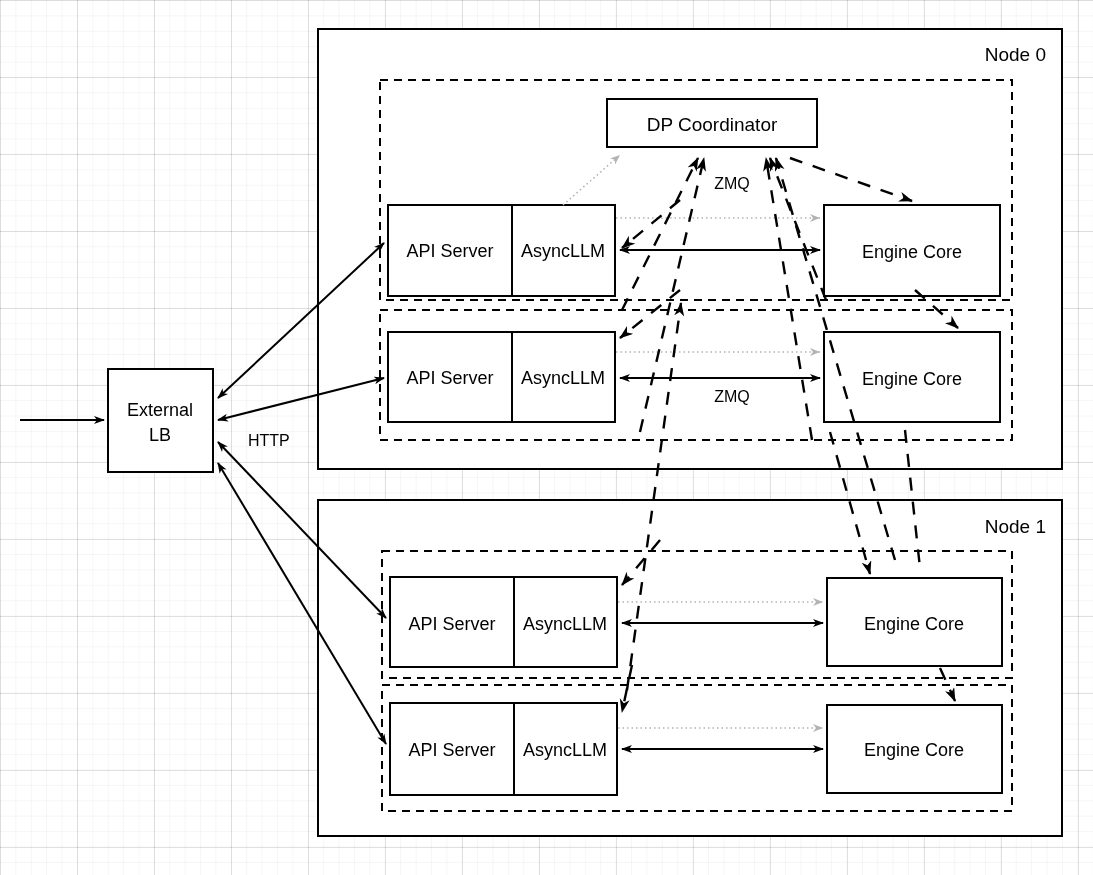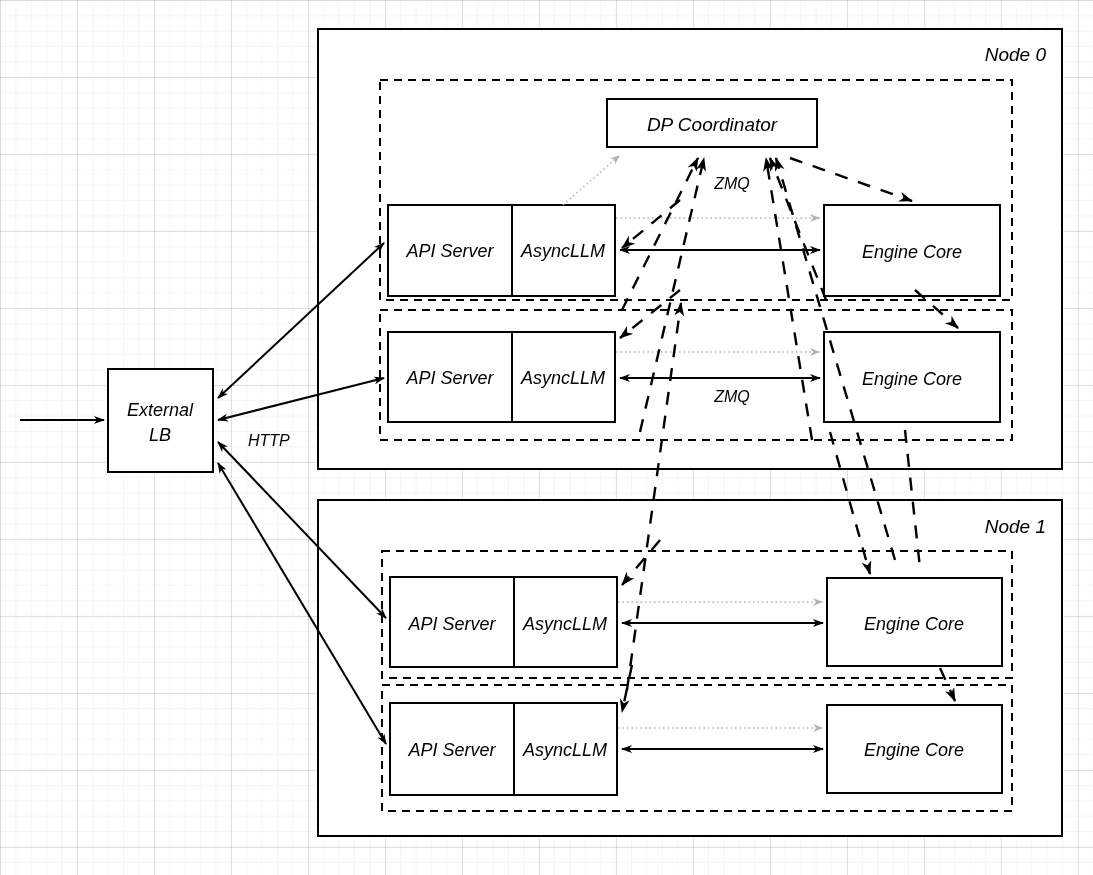--- a/index.html
+++ b/index.html
@@ -20,21 +20,20 @@
       linear-gradient(to bottom, rgba(0,0,0,0.035) 1px, transparent 1px),
       linear-gradient(to right, rgba(0,0,0,0.10) 1px, transparent 1px),
       linear-gradient(to bottom, rgba(0,0,0,0.10) 1px, transparent 1px);
     background-size:
       15.4px 15.4px,
       15.4px 15.4px,
       77px 77px,
       77px 77px;
     background-position: 0 -1px, -1px 0, 0 -1px, -1px 0;
     overflow: hidden;
-    font-style: italic;
   }
   #diagram {
     position: absolute;
     left: 0;
     top: 0;
   }
   .node-box {
     fill: #ffffff;
     stroke: #000000;
     stroke-width: 2;

